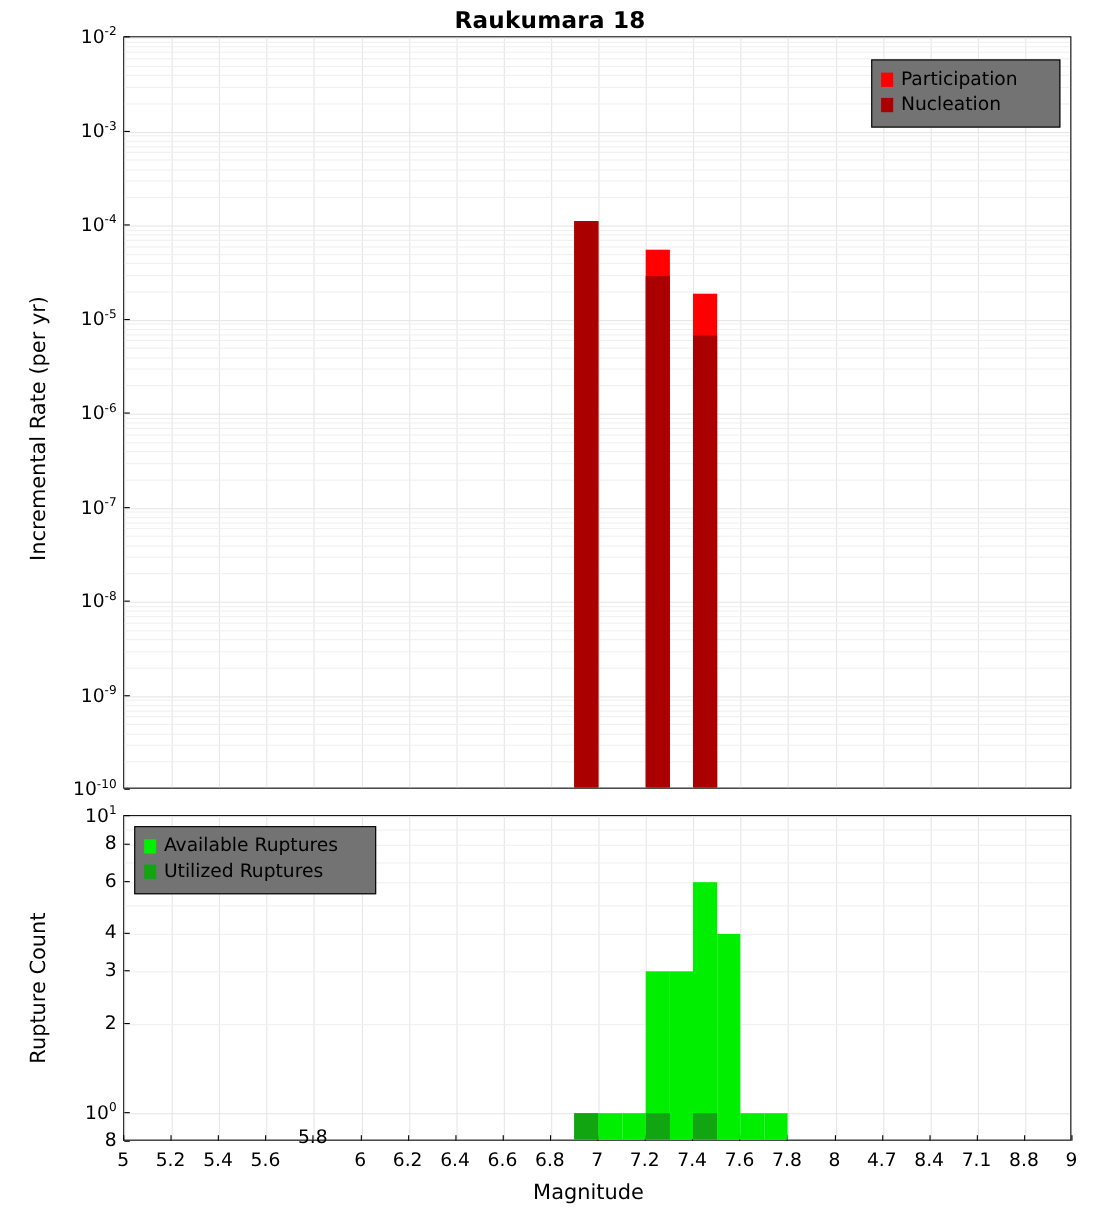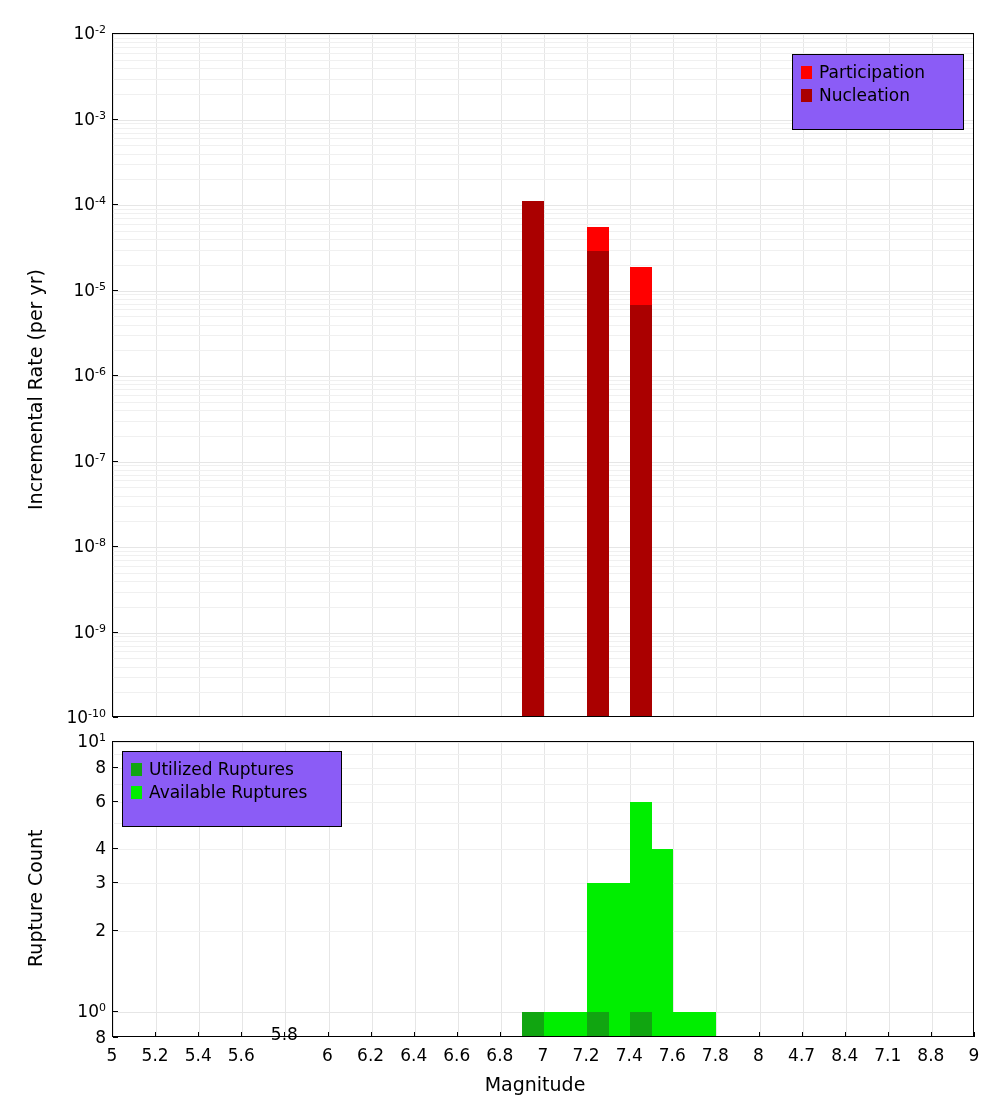--- a/index.html
+++ b/index.html
@@ -108,22 +108,22 @@
     font-size: 19px;
     text-align: center;
     white-space: nowrap;
   }
 
   
   .legend {
     position: absolute;
     box-sizing: border-box;
     border: 1px solid #000000;
-    background: #8b5cf6;
-    padding: 6px 9px 22px 8px;
+    background: #737373;
+    padding: 6px 9px 8px 8px;
   }
   .legend-row {
     display: flex;
     align-items: center;
     height: 23px;
   }
   .legend-swatch {
     width: 11px;
     height: 13px;
     margin-right: 7px;
@@ -133,20 +133,21 @@
     font-size: 17px;
     line-height: 17px;
     white-space: nowrap;
   }
 </style>
 </head>
 <body>
 
 <div id="root">
 
+  <div class="chart-title">Raukumara 18</div>
 
   <div class="axis-title-y" id="ytitle-top" style="left: 24px; top: 510px;">Incremental Rate (per yr)</div>
   <div class="axis-title-y" id="ytitle-bottom" style="left: 24px; top: 967px;">Rupture Count</div>
 
   <div class="plot-frame" id="panel-top">
       <div class="gridline v" style="left: 0px;"></div>
       <div class="gridline v" style="left: 43.1px;"></div>
       <div class="gridline v" style="left: 86.2px;"></div>
       <div class="gridline v" style="left: 129.3px;"></div>
       <div class="gridline v" style="left: 172.4px;"></div>
@@ -375,22 +376,22 @@
         <span class="legend-swatch" style="background: rgb(255, 0, 0);"></span>
         <span class="legend-text">Participation</span>
       </div>
       <div class="legend-row">
         <span class="legend-swatch" style="background: rgb(170, 0, 0);"></span>
         <span class="legend-text">Nucleation</span>
       </div>
     </div>
   <div class="legend" id="legend-bottom" style="left: 122px; top: 751px; width: 220px;">
       <div class="legend-row">
+        <span class="legend-swatch" style="background: rgb(0, 238, 0);"></span>
+        <span class="legend-text">Available Ruptures</span>
+      </div>
+      <div class="legend-row">
         <span class="legend-swatch" style="background: rgb(17, 165, 17);"></span>
         <span class="legend-text">Utilized Ruptures</span>
       </div>
-      <div class="legend-row">
-        <span class="legend-swatch" style="background: rgb(0, 238, 0);"></span>
-        <span class="legend-text">Available Ruptures</span>
-      </div>
     </div>
 
 </div>
 
 </body></html>

